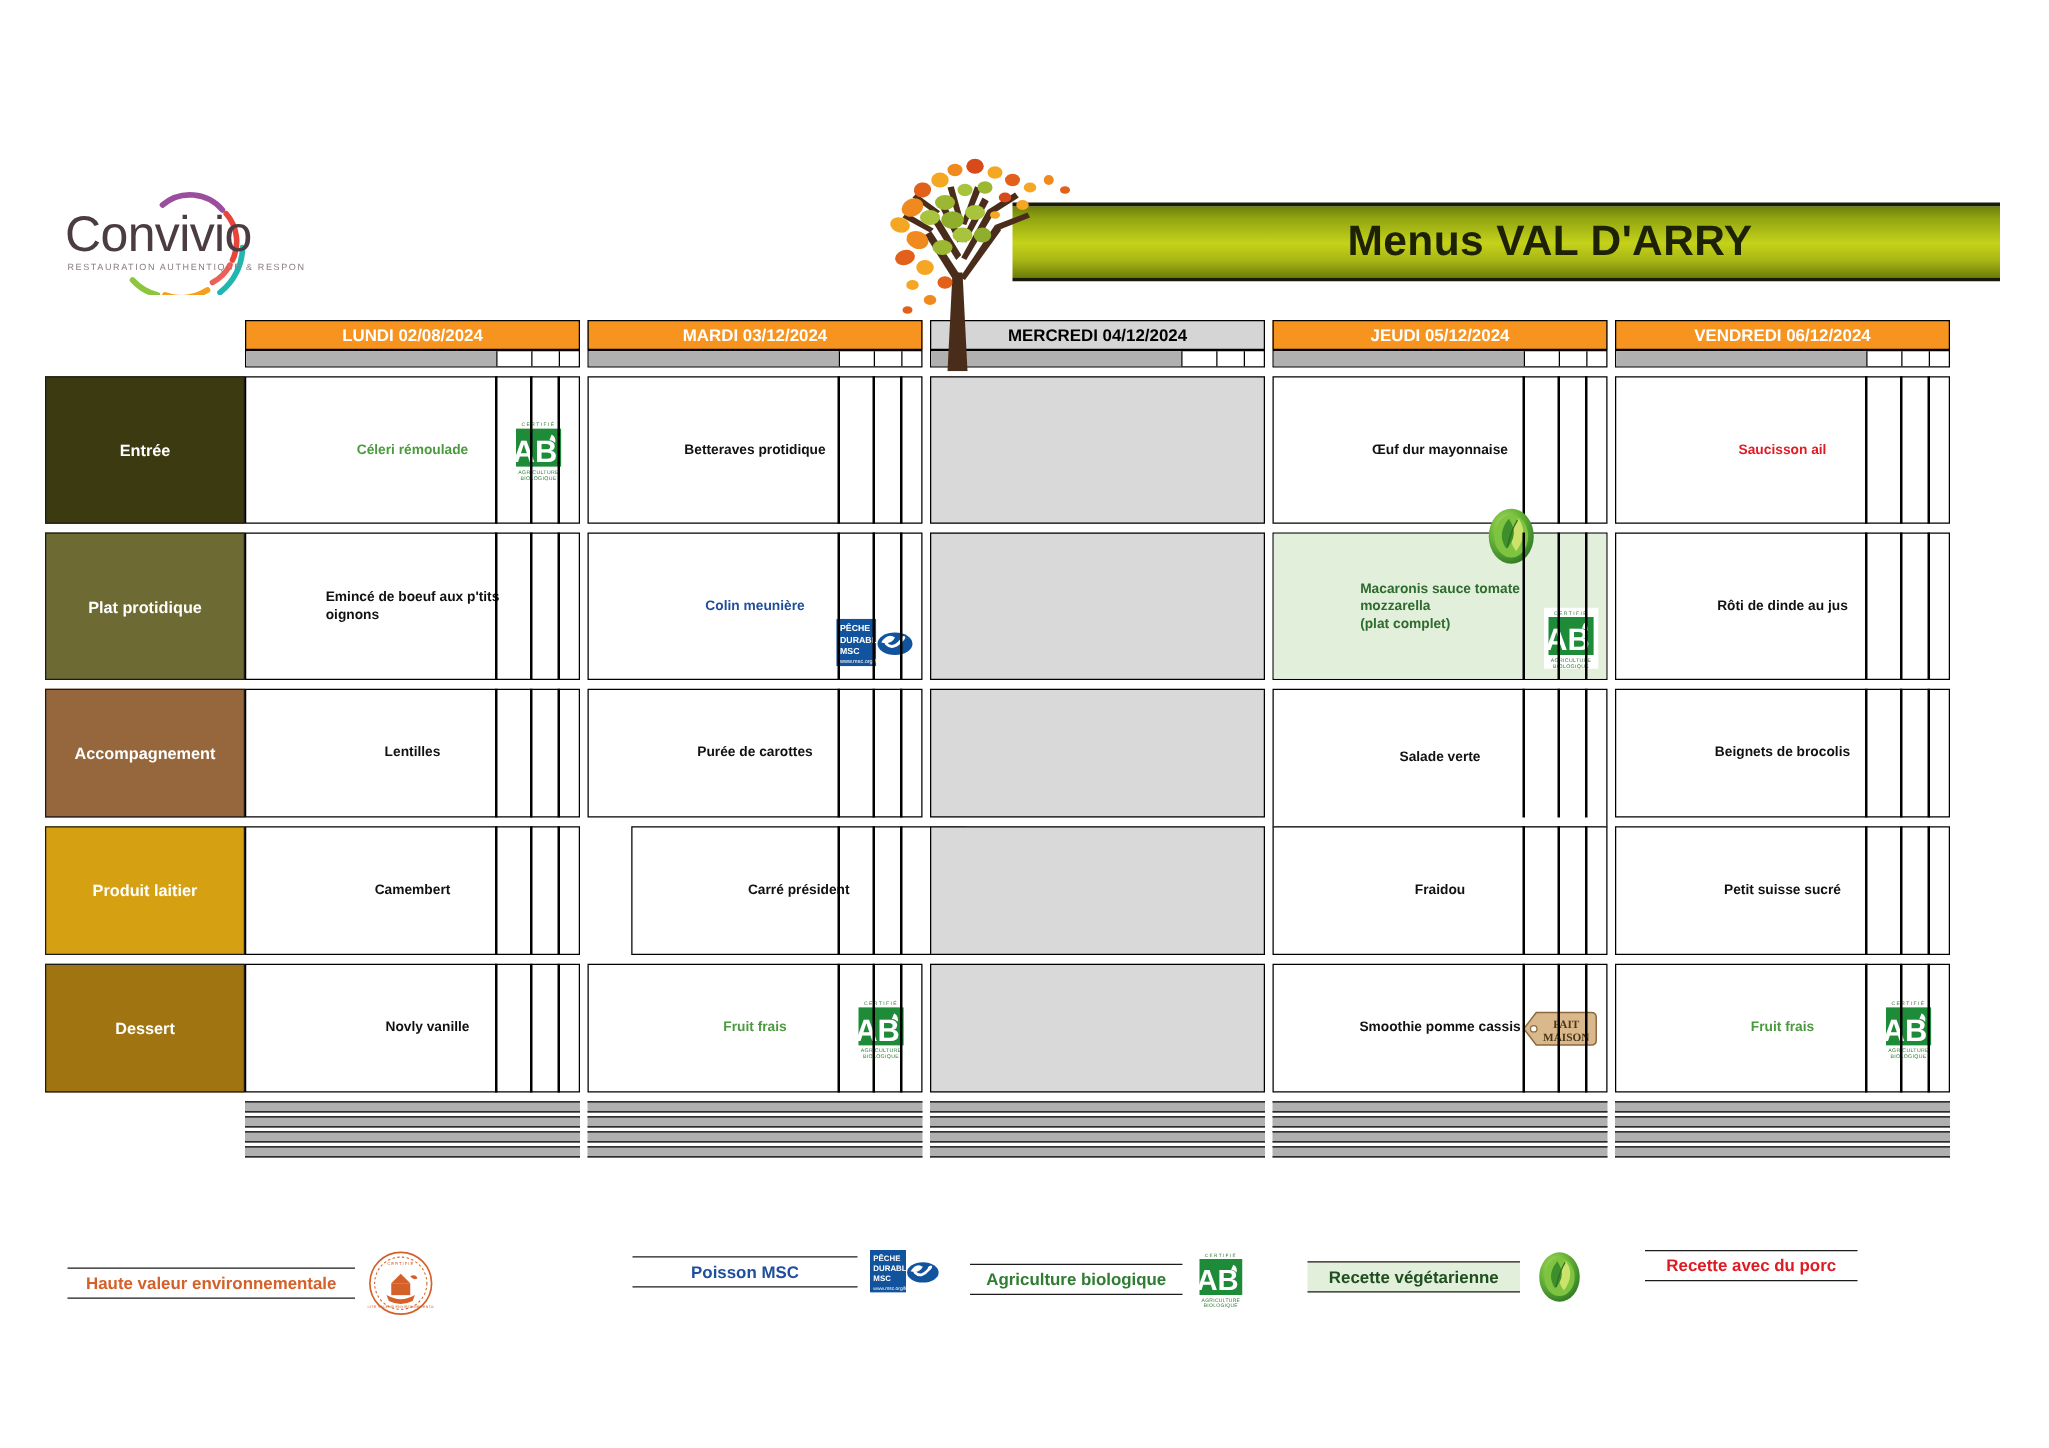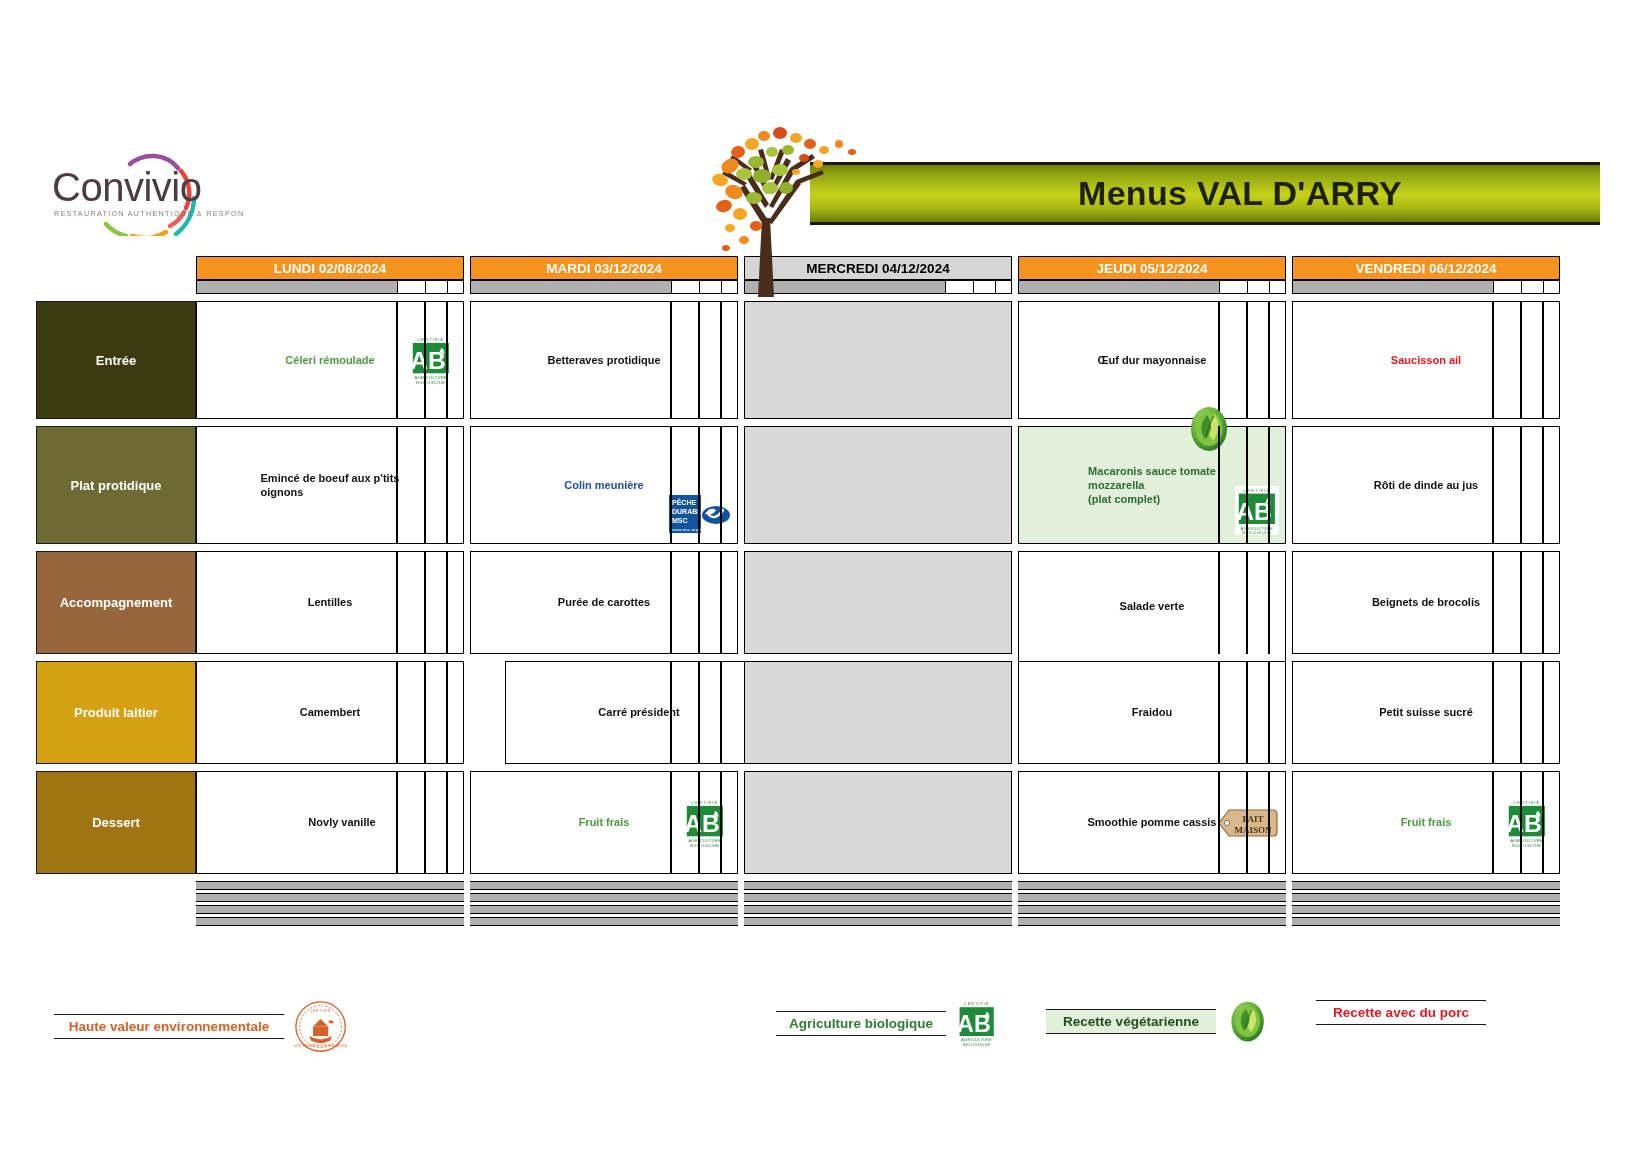--- a/index.html
+++ b/index.html
@@ -535,20 +535,39 @@
     <g fill="#D4612A">
       <rect x="20" y="28" width="16" height="10"></rect>
       <path d="M20 28 L28 20 L36 28 Z"></path>
       <path d="M16 38 q12 7 24 0 l-2 5 q-10 5 -20 0 z"></path>
       <path d="M36 22 q5 -2 6 2 q-4 2 -6 -2 z"></path>
     </g>
     <text x="28" y="49" font-family="'Liberation Sans',sans-serif" font-size="3" fill="#D4612A" text-anchor="middle" letter-spacing="0.3">HAUTE VALEUR ENVIRONNEMENTALE</text>
   </svg>
         </span>
       </div>
+      <div class="leg-item" style="left: 470px;">
+        <div class="leg-label" style="color: rgb(31, 78, 156); background: transparent; min-width: 180px;">Poisson MSC</div>
+        <span class="leg-ico">
+          <svg width="57.6" height="34.2" viewBox="0 0 64 38">
+    <rect x="0" y="0" width="32" height="38" fill="#12539E"></rect>
+    <rect x="32" y="0" width="32" height="38" fill="#ffffff"></rect>
+    <text x="3" y="10" font-family="'Liberation Sans',sans-serif" font-weight="bold" font-size="7" fill="#ffffff">PÊCHE</text>
+    <text x="3" y="19" font-family="'Liberation Sans',sans-serif" font-weight="bold" font-size="7" fill="#ffffff">DURABLE</text>
+    <text x="3" y="28" font-family="'Liberation Sans',sans-serif" font-weight="bold" font-size="7" fill="#ffffff">MSC</text>
+    <text x="3" y="35.5" font-family="'Liberation Sans',sans-serif" font-size="4.4" fill="#ffffff">www.msc.org/fr</text>
+    <g fill="#12539E">
+      <ellipse cx="47" cy="20" rx="14" ry="9"></ellipse>
+    </g>
+    <path d="M36 19 q5 -8 11 -4 q-3 6 -11 4 z" fill="#ffffff"></path>
+    <path d="M40 20 q6 6 14 -5" stroke="#ffffff" stroke-width="2.4" fill="none" stroke-linecap="round"></path>
+    <circle cx="53" cy="16" r="1.6" fill="#ffffff"></circle>
+  </svg>
+        </span>
+      </div>
       <div class="leg-item" style="left: 740px;">
         <div class="leg-label" style="color: rgb(46, 125, 50); background: transparent; min-width: 170px;">Agriculture biologique</div>
         <span class="leg-ico">
           <svg width="41.4" height="46.800000000000004" viewBox="0 0 46 52">
     <rect x="0" y="0" width="46" height="52" fill="#ffffff"></rect>
     <text x="23" y="6" font-family="'Liberation Sans',sans-serif" font-size="4.2" fill="#2E7D32" text-anchor="middle" letter-spacing="1.2">CERTIFIÉ</text>
     <rect x="4" y="8" width="38" height="32" fill="#1E8B38"></rect>
     <text x="20" y="36" font-family="'Liberation Sans',sans-serif" font-weight="bold" font-size="26" fill="#ffffff" text-anchor="middle">AB</text>
     <path d="M34 13 q4 2 3 7 q-3 -3 -5 -2 z" fill="#ffffff"></path>
     <text x="23" y="46" font-family="'Liberation Sans',sans-serif" font-size="4.4" fill="#2E7D32" text-anchor="middle" letter-spacing="0.3">AGRICULTURE</text>

